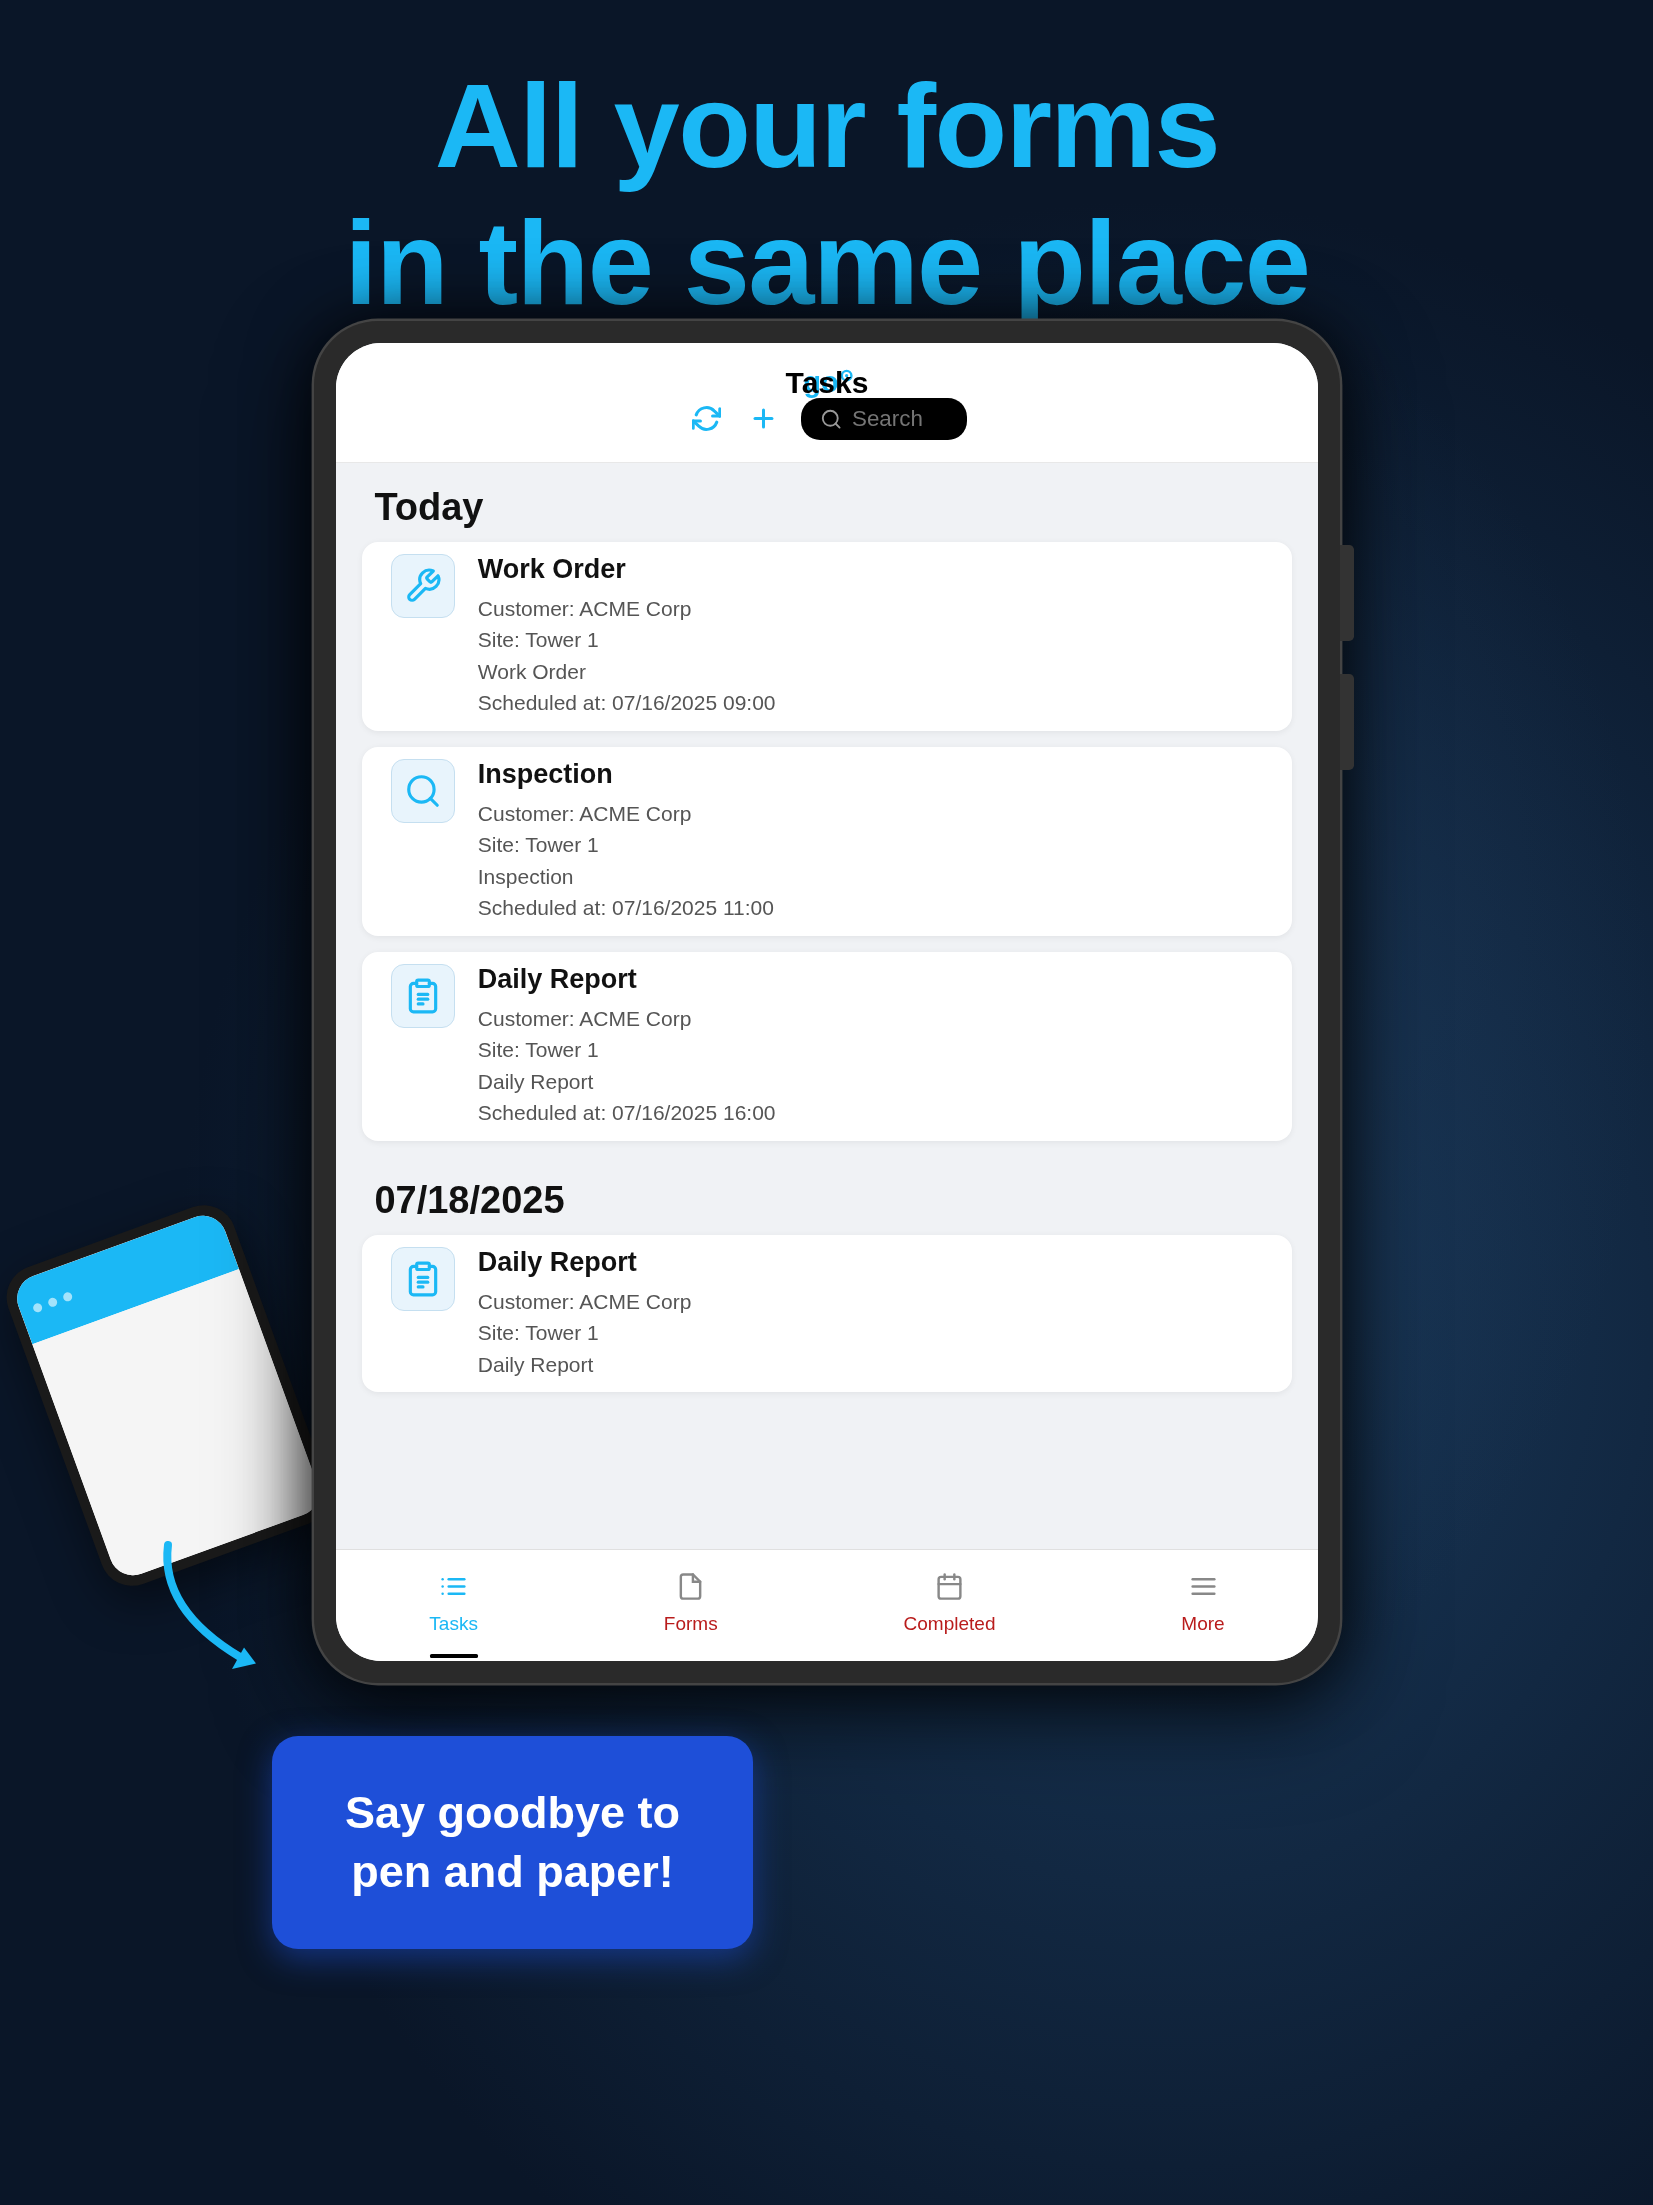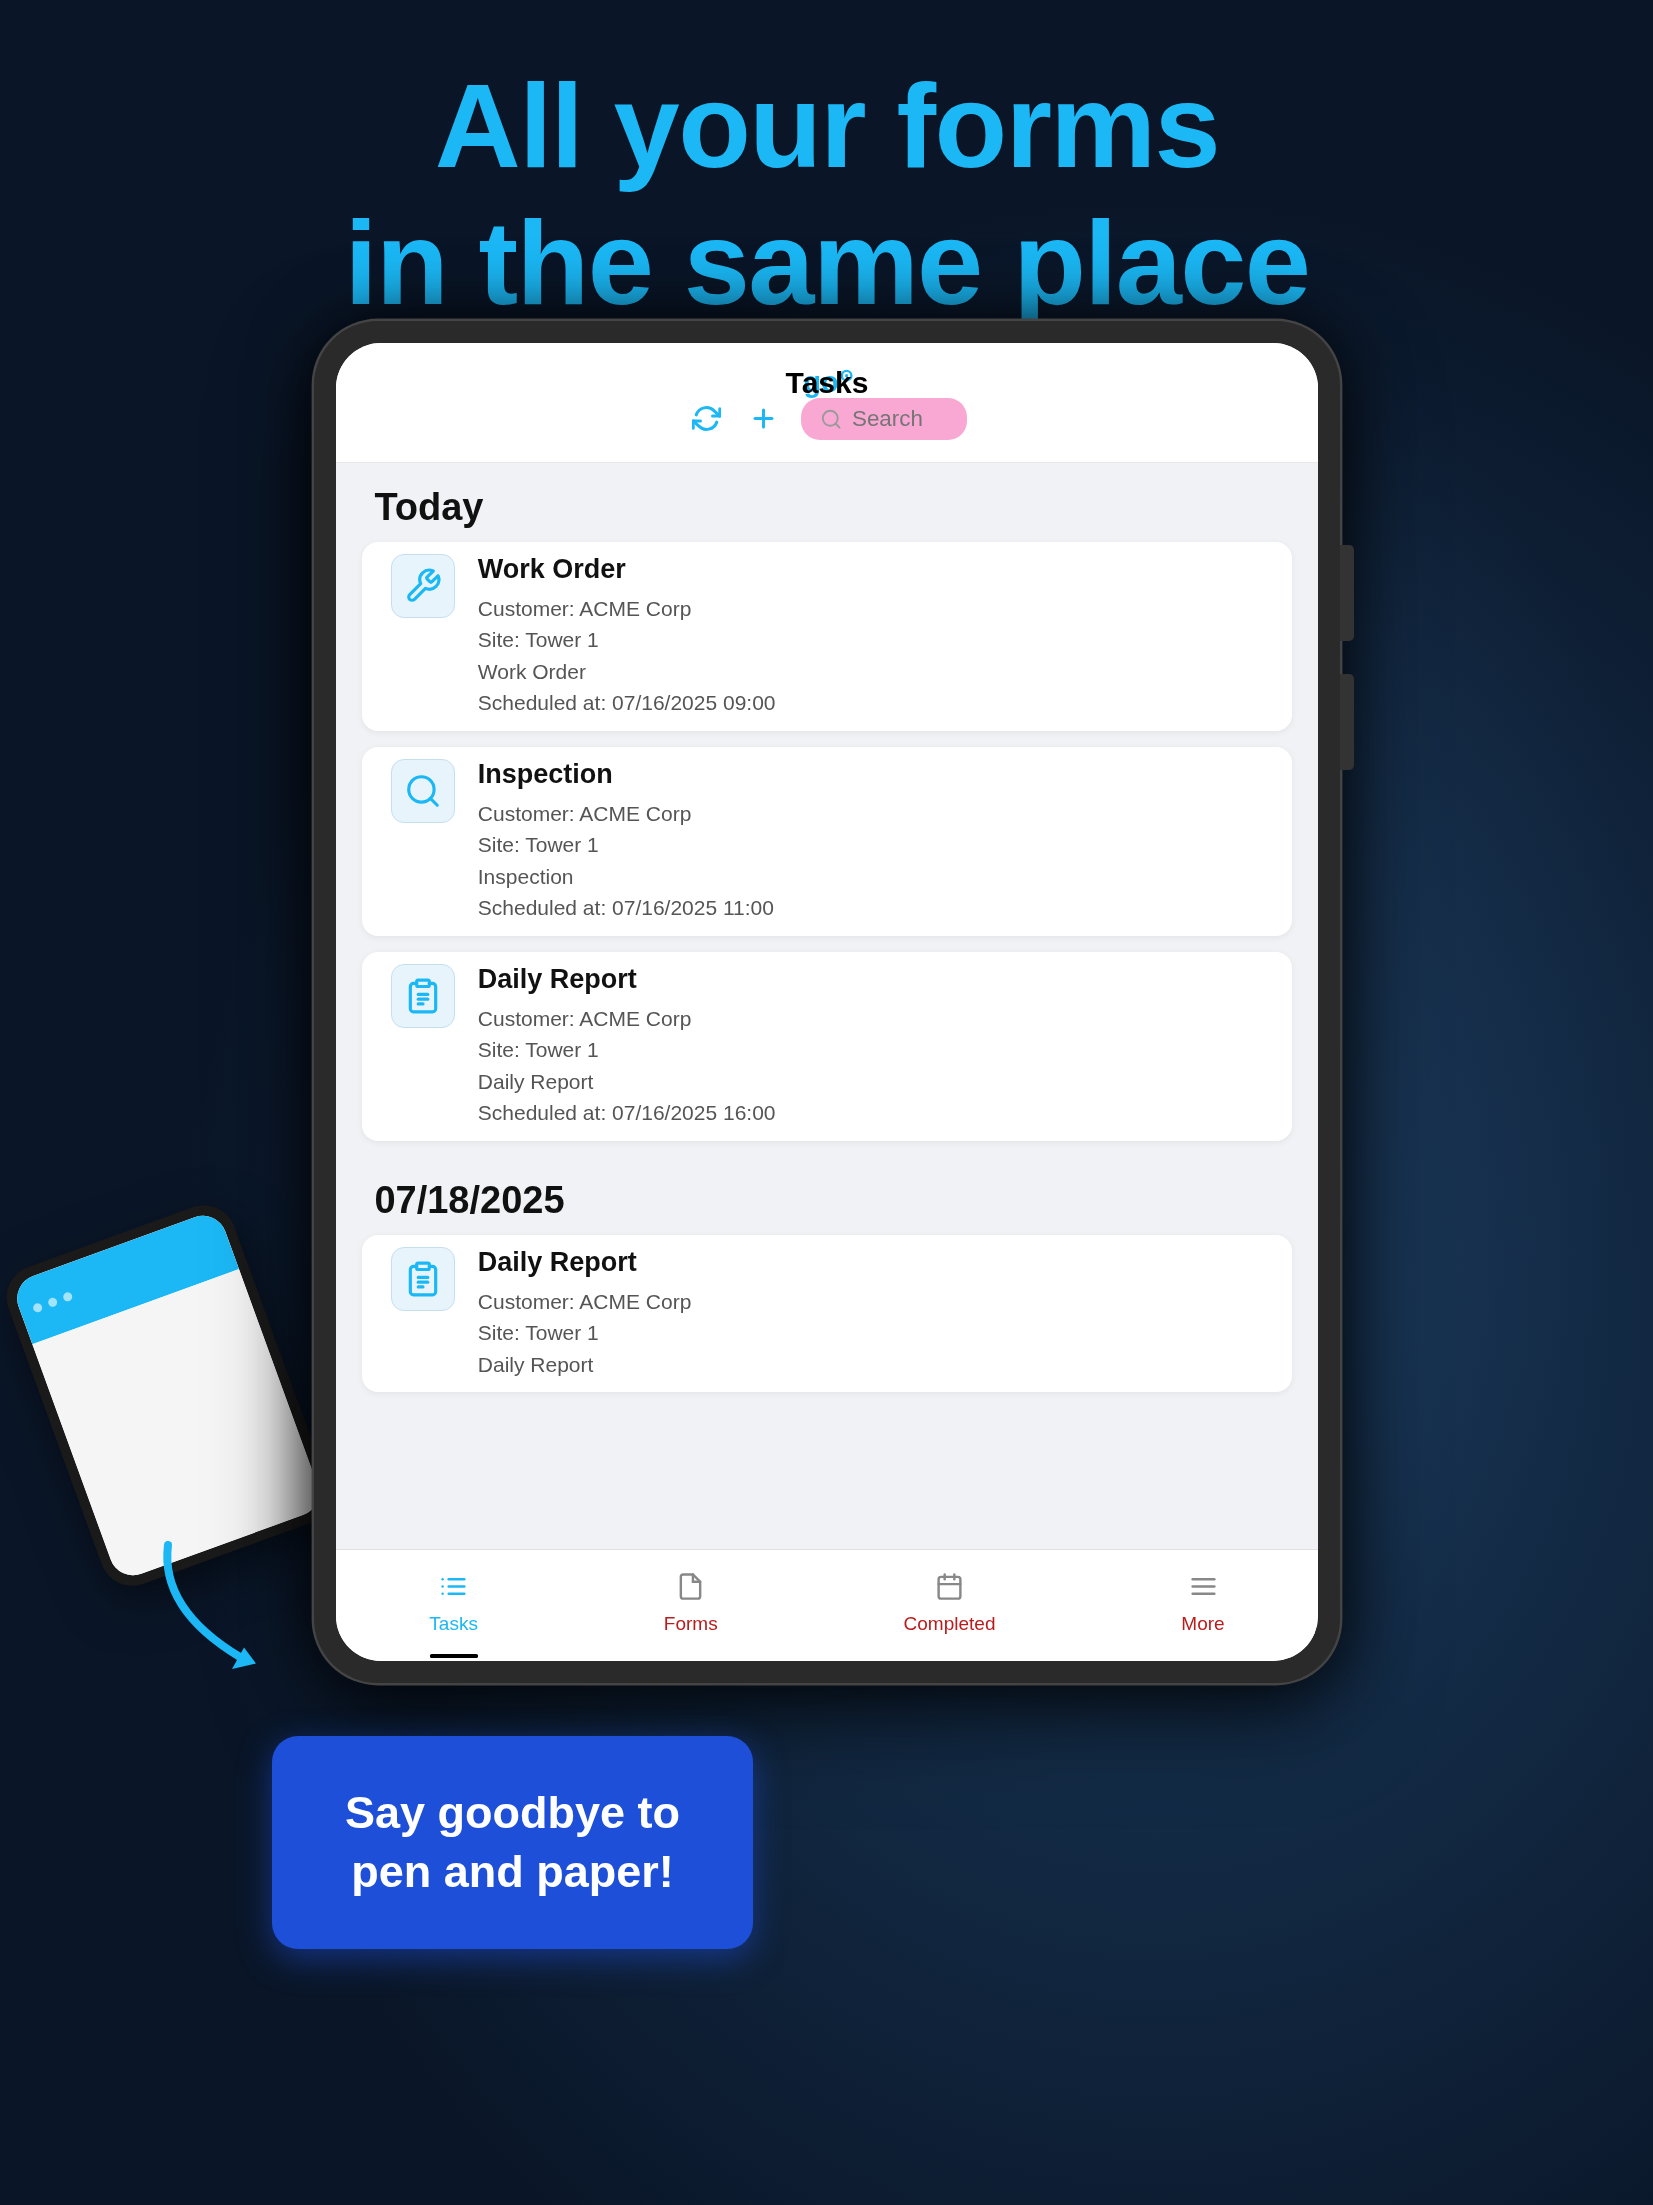--- a/index.html
+++ b/index.html
@@ -142,21 +142,21 @@
       display: flex;
       align-items: center;
       justify-content: center;
       cursor: pointer;
       color: #1bb8f5;
     }
 
     .search-bar {
       display: flex;
       align-items: center;
-      background: #f9a8d4;
+      background: #000000;
       border-radius: 19px;
       padding: 8px 19px;
       gap: 9.6px;
       min-width: 160px;
     }
 
     .search-bar input {
       border: none;
       background: transparent;
       font-size: 22.4px;

